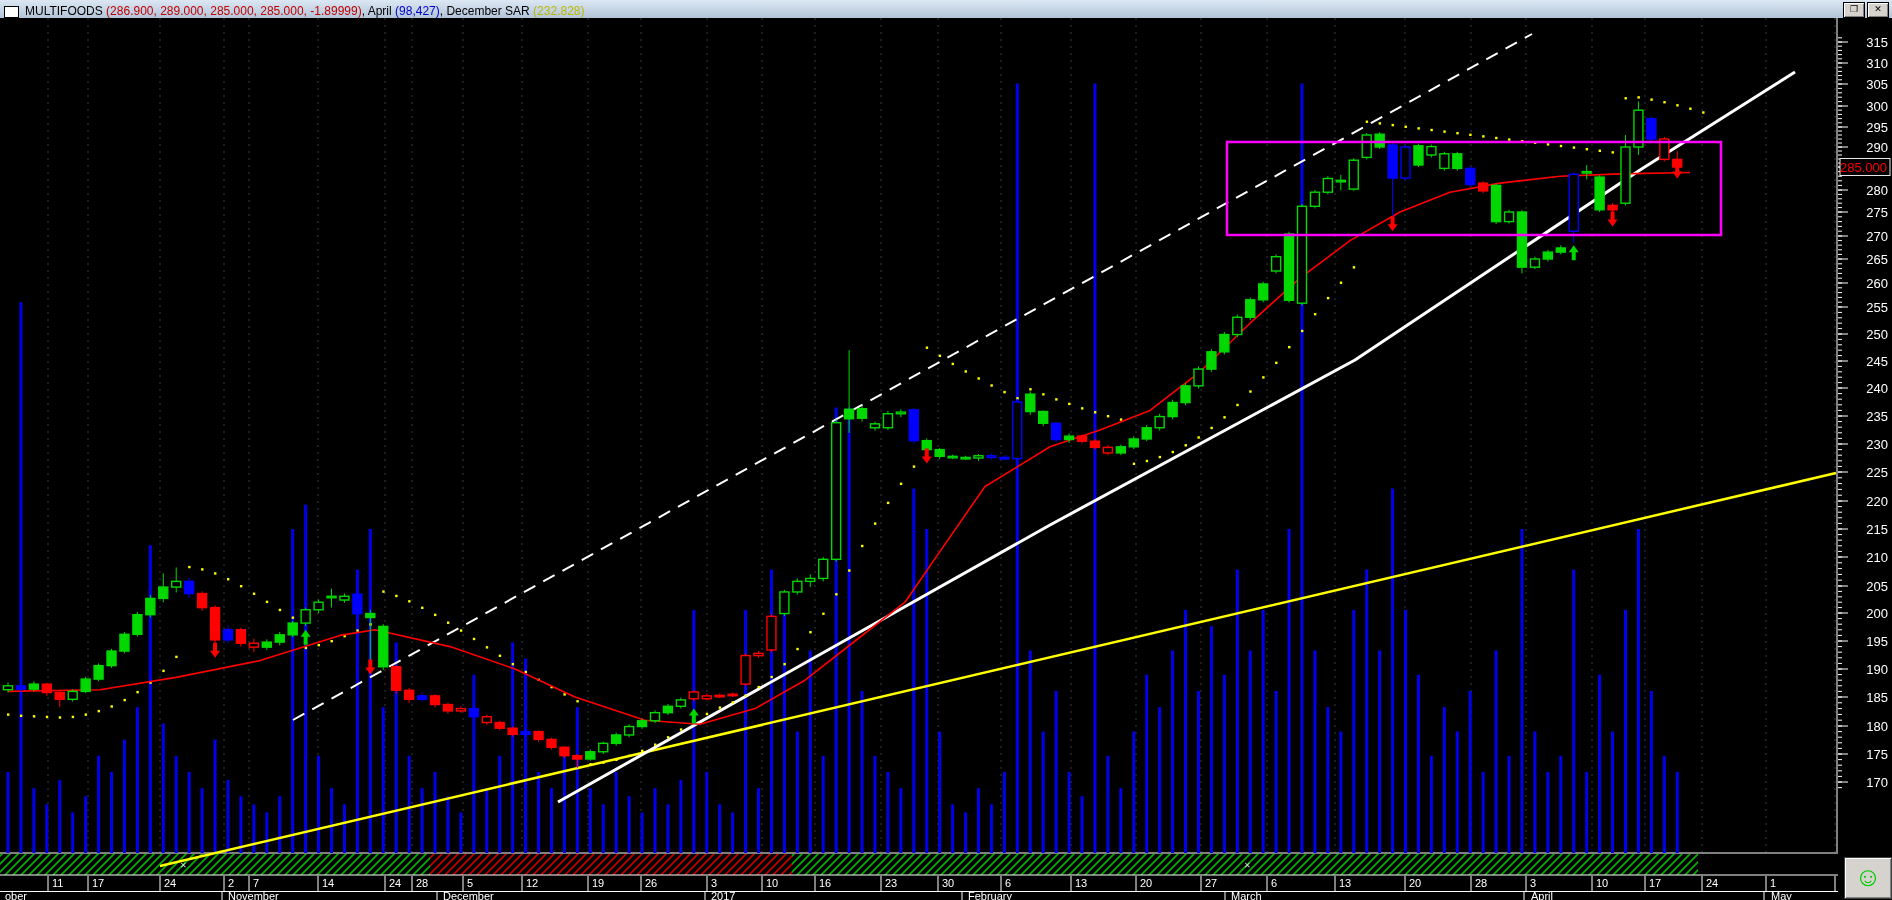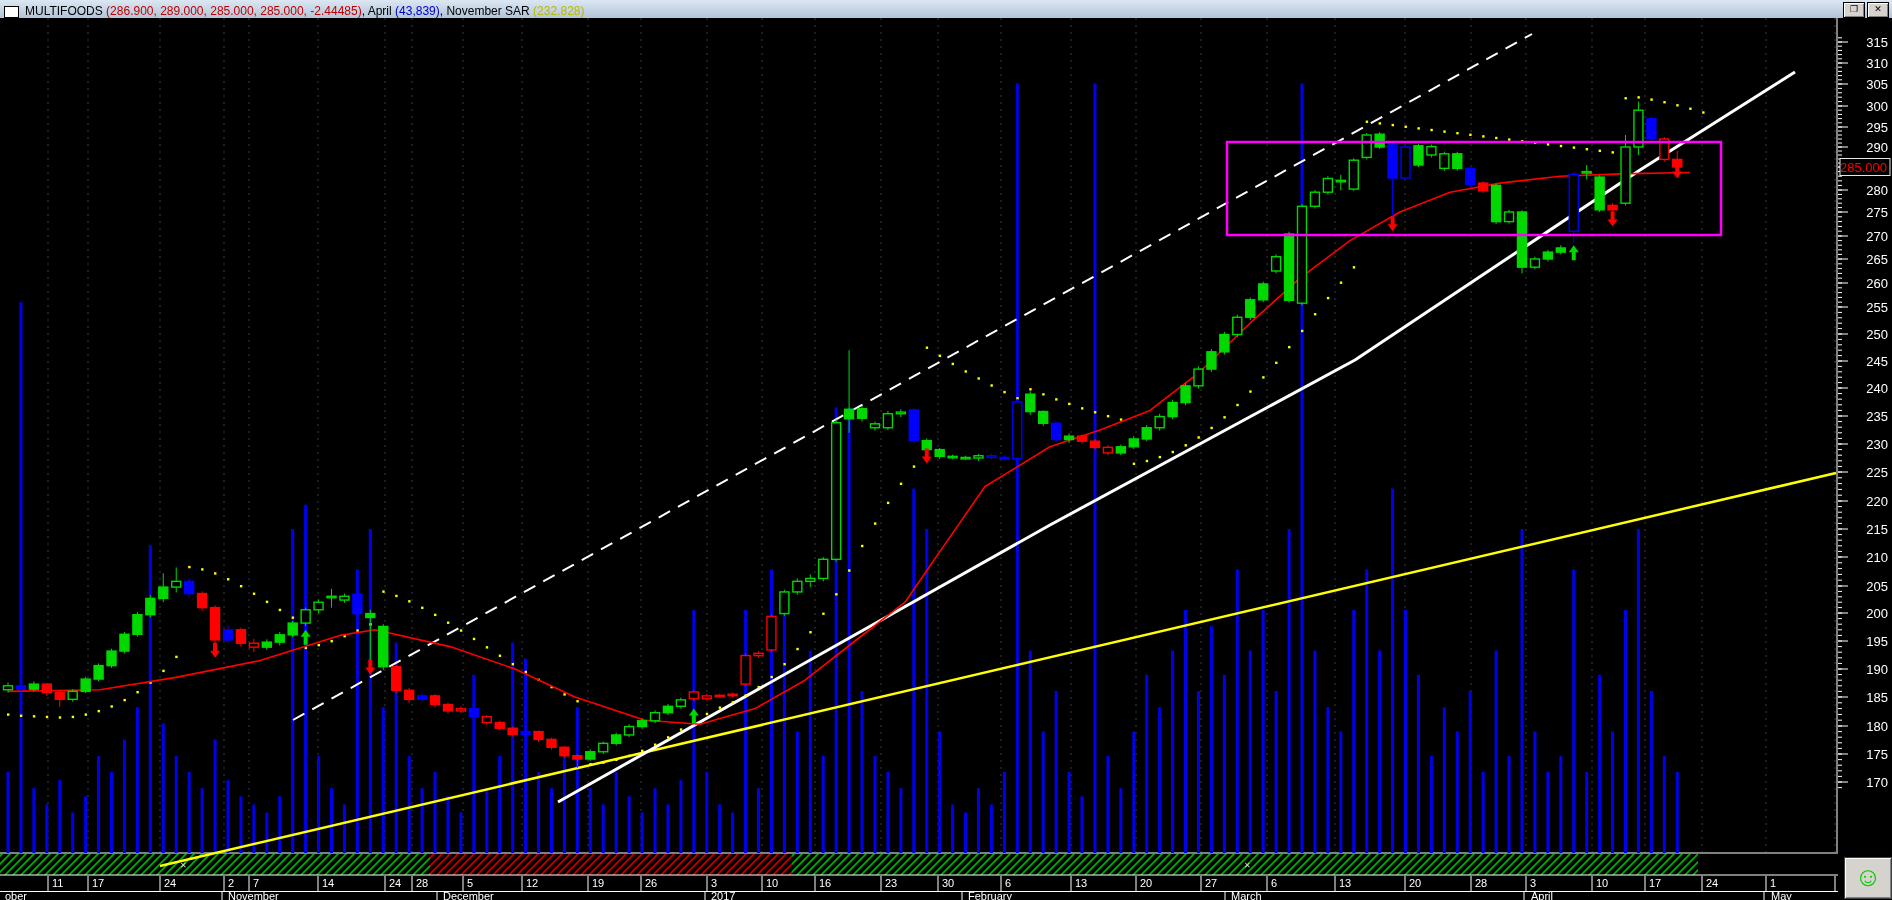--- a/index.html
+++ b/index.html
@@ -18,21 +18,21 @@
   #smiley{position:absolute;left:1844px;top:857px;width:46px;height:40px;
     background:#d6d3ce;border:1px solid #404040;
     box-shadow:inset 1px 1px 0 #fff,inset -1px -1px 0 #808080;
     color:#00cc00;font-size:27px;line-height:38px;text-align:center;cursor:default;}
 </style>
 </head>
 <body>
 
 <div id="titlebar">
   <span class="wicon"></span>
-  <span style="font-weight:bold;font-weight:normal;">MULTIFOODS</span><span class="t-red"> (286.900, 289.000, 285.000, 285.000, -2.44485)</span><span>, April </span><span class="t-blue">(43,839)</span><span>, November SAR </span><span class="t-yellow">(232.828)</span>
+  <span style="font-weight:bold;font-weight:normal;">MULTIFOODS</span><span class="t-red"> (286.900, 289.000, 285.000, 285.000, -1.89999)</span><span>, April </span><span class="t-blue">(98,427)</span><span>, December SAR </span><span class="t-yellow">(232.828)</span>
   <div id="winbtns">
     <div class="wbtn">❐</div>
     <div class="wbtn">✕</div>
   </div>
 </div>
 
 <svg id="chartsvg" width="1892" height="900">
     <rect x="0" y="18" width="1892" height="882" fill="#000"></rect>
     <defs>
       <pattern id="hatch-green" width="8" height="8" patternUnits="userSpaceOnUse">

